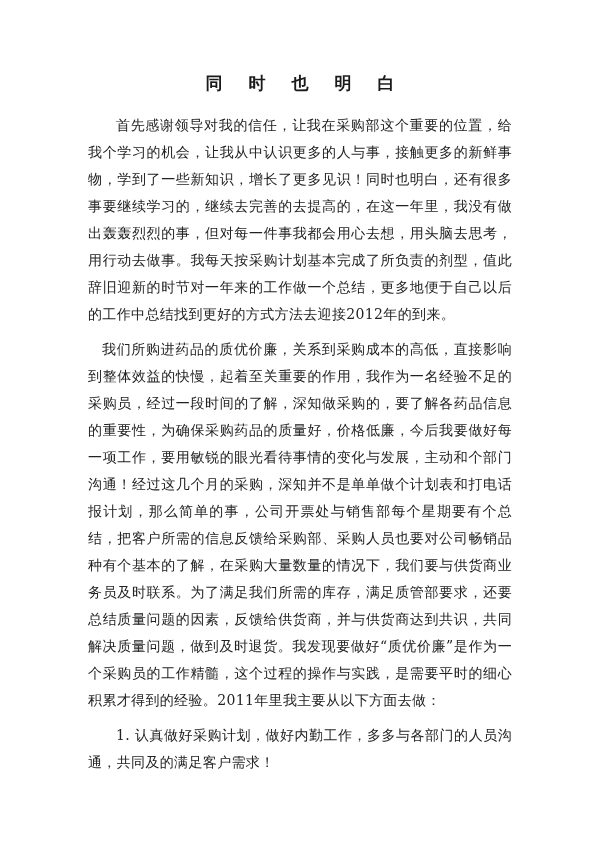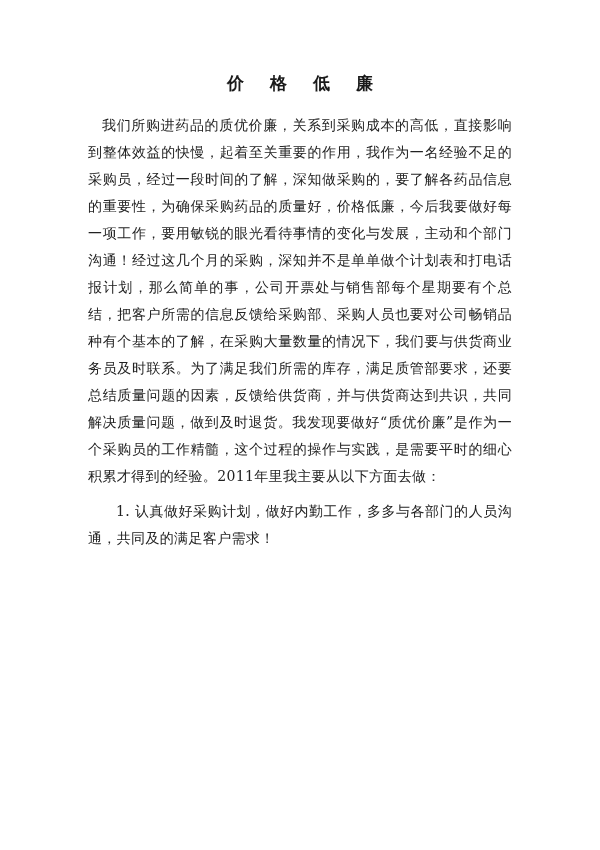--- a/index.html
+++ b/index.html
@@ -12,16 +12,17 @@
   .para { font-size: 14px; line-height: 27px; margin: 0 0 8px 0; text-align: justify;
           text-align-last: left; letter-spacing: 0.35px; }
   .indent { text-indent: 28px; }
   .indent2 { text-indent: 14px; }
   .list-item { text-indent: 28px; }
 </style>
 </head>
 <body>
 
 <div class="page">
-  <div class="title">价格低廉</div>
+  <div class="title">同时也明白</div>
+  <p class="para indent">首先感谢领导对我的信任，让我在采购部这个重要的位置，给我个学习的机会，让我从中认识更多的人与事，接触更多的新鲜事物，学到了一些新知识，增长了更多见识！同时也明白，还有很多事要继续学习的，继续去完善的去提高的，在这一年里，我没有做出轰轰烈烈的事，但对每一件事我都会用心去想，用头脑去思考，用行动去做事。我每天按采购计划基本完成了所负责的剂型，值此辞旧迎新的时节对一年来的工作做一个总结，更多地便于自己以后的工作中总结找到更好的方式方法去迎接2012年的到来。</p>
   <p class="para indent2">我们所购进药品的质优价廉，关系到采购成本的高低，直接影响到整体效益的快慢，起着至关重要的作用，我作为一名经验不足的采购员，经过一段时间的了解，深知做采购的，要了解各药品信息的重要性，为确保采购药品的质量好，价格低廉，今后我要做好每一项工作，要用敏锐的眼光看待事情的变化与发展，主动和个部门沟通！经过这几个月的采购，深知并不是单单做个计划表和打电话报计划，那么简单的事，公司开票处与销售部每个星期要有个总结，把客户所需的信息反馈给采购部、采购人员也要对公司畅销品种有个基本的了解，在采购大量数量的情况下，我们要与供货商业务员及时联系。为了满足我们所需的库存，满足质管部要求，还要总结质量问题的因素，反馈给供货商，并与供货商达到共识，共同解决质量问题，做到及时退货。我发现要做好“质优价廉”是作为一个采购员的工作精髓，这个过程的操作与实践，是需要平时的细心积累才得到的经验。2011年里我主要从以下方面去做：</p>
   <p class="para list-item">1. 认真做好采购计划，做好内勤工作，多多与各部门的人员沟通，共同及的满足客户需求！</p>
 </div>
 
 </body></html>

